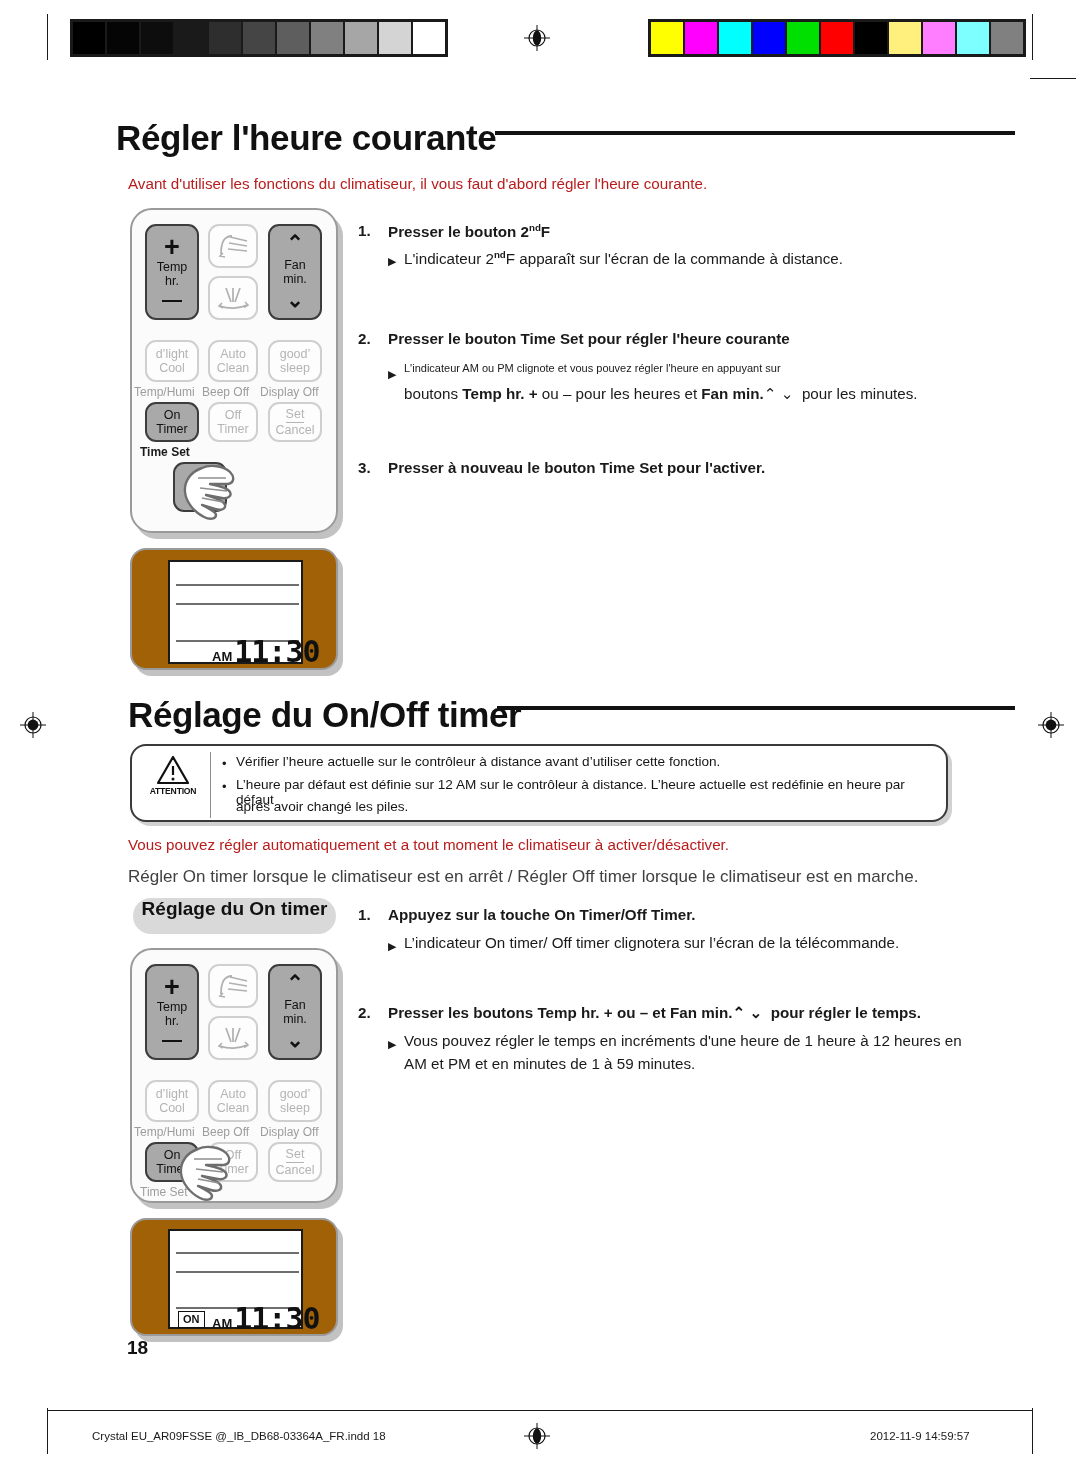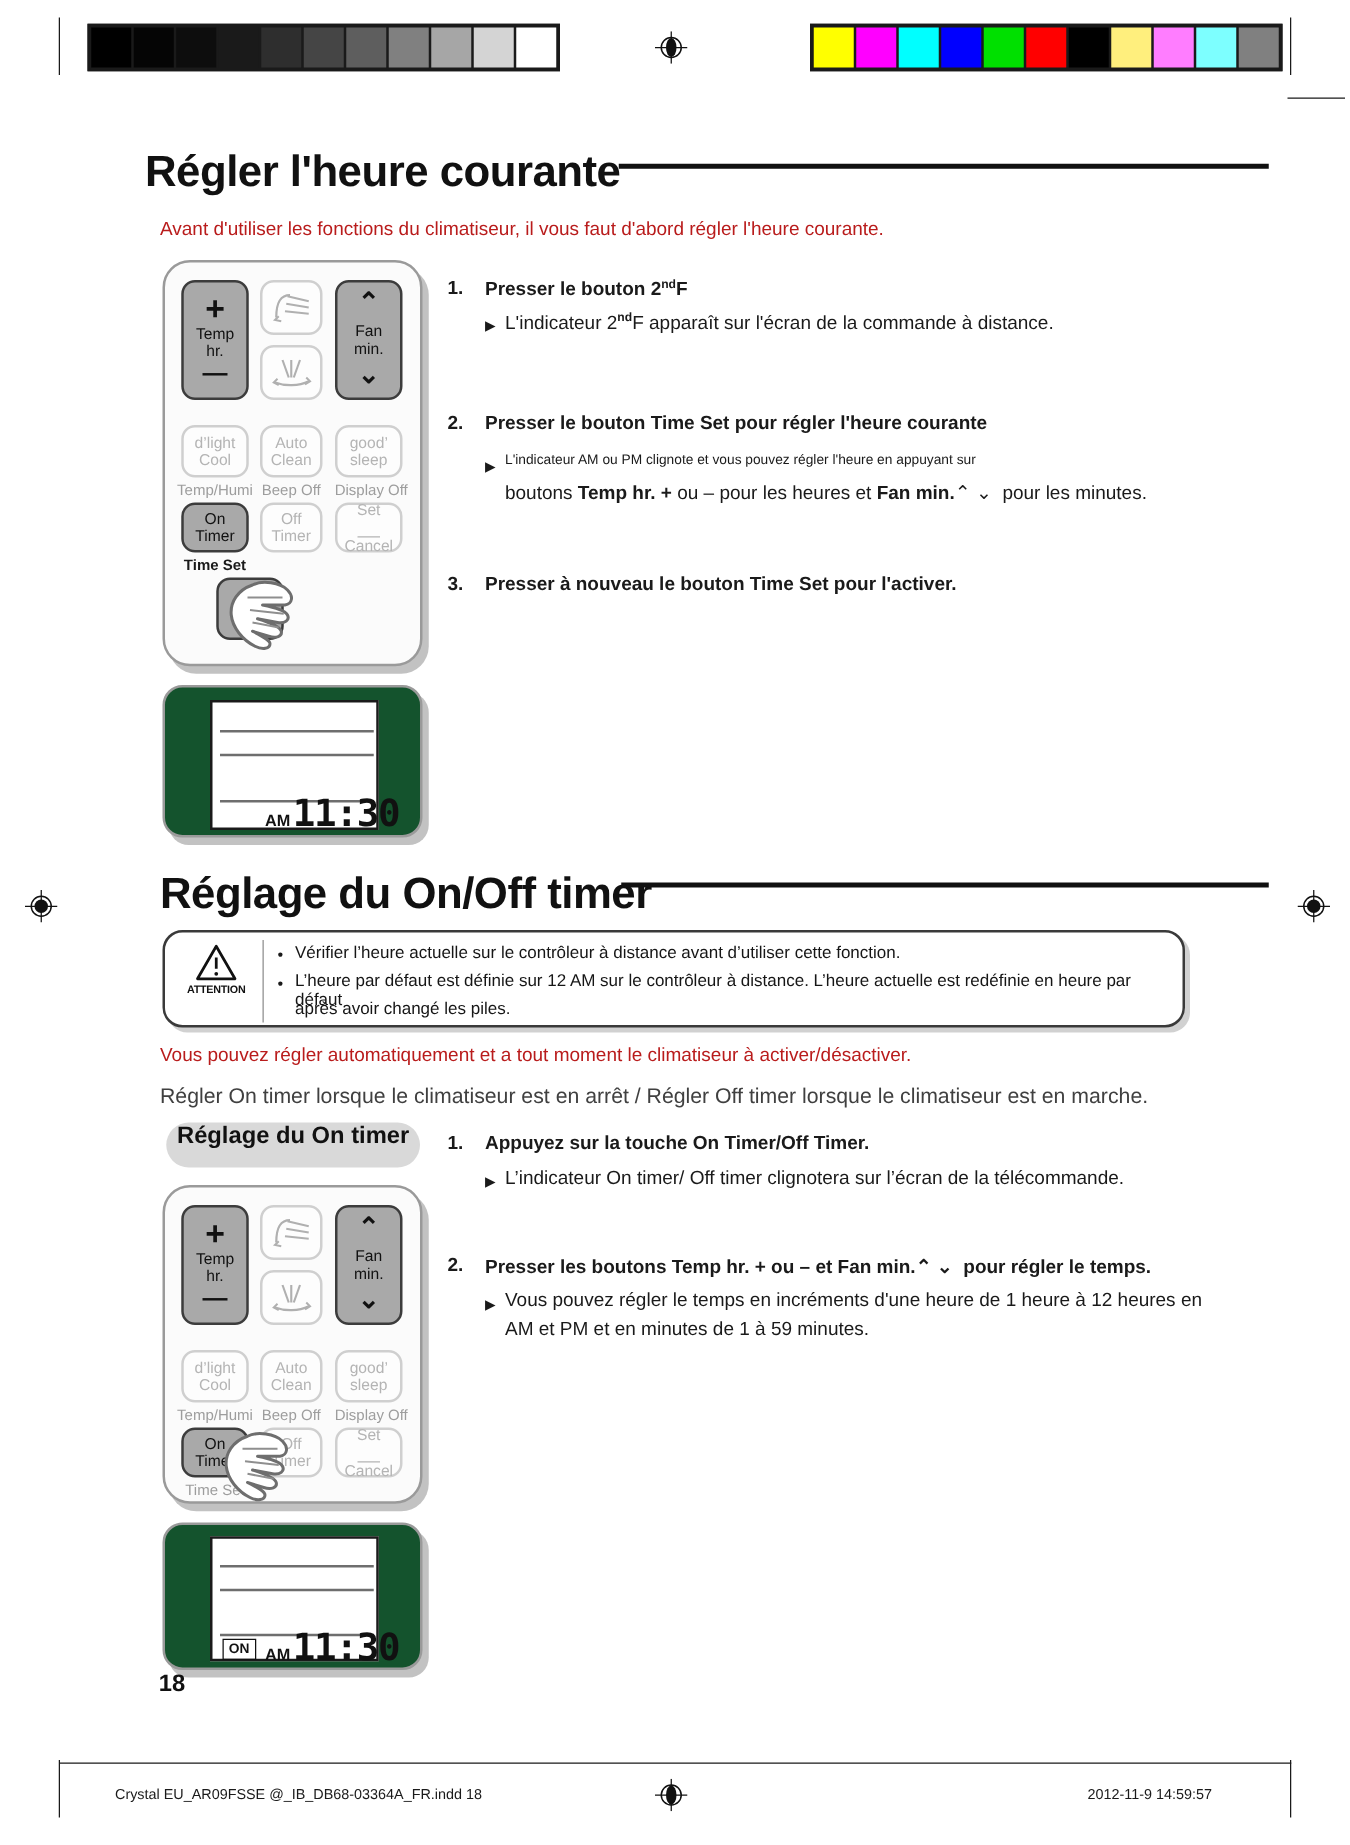--- a/index.html
+++ b/index.html
@@ -55,34 +55,34 @@
     display: flex; flex-direction: column;
     align-items: center; justify-content: center;
     border-radius: 11px;
     font-size: 12.5px; line-height: 1.12; text-align: center;
     color: #1e1e1e;
   }
   .key.dark { background: #a9a9a9; border: 2.5px solid #3c3c3c; color:#111; }
   .key.light { background: #fdfdfd; border: 2.5px solid #cfcfcf; color:#b4b4b4; }
   .keylabel {
     position: absolute; font-size: 12px; color: #9d9d9d;
-    text-align: center; white-space: nowrap;
+    white-space: nowrap;
   }
   .keylabel.on { color: #1a1a1a; font-weight: bold; }
   .plusminus { font-size: 27px; font-weight: bold; line-height: 0.7; }
   .chev { font-size: 21px; font-weight: bold; line-height: 0.8; }
-  .setline { border-bottom: 1.6px solid currentColor; padding-bottom: 14px; }
+  .setline { border-bottom: 1.6px solid currentColor; padding-bottom: 1px; }
 
   
   .hand { position: absolute; pointer-events: none; }
 
   
   .lcd-shell {
     position: absolute;
-    background: #14532d;
+    background: #a16207;
     border: 2px solid #9a9a9a;
     border-radius: 16px;
     box-shadow: 5px 6px 0 rgba(120,120,120,0.45);
   }
   .lcd-screen {
     position: absolute; background: #fff; border: 2.4px solid #1a1a1a;
   }
   .lcd-line { position: absolute; height: 1.6px; background: #6e6e6e; }
   .lcd-time {
     position: absolute; display: flex; align-items: flex-end; gap: 2px;

